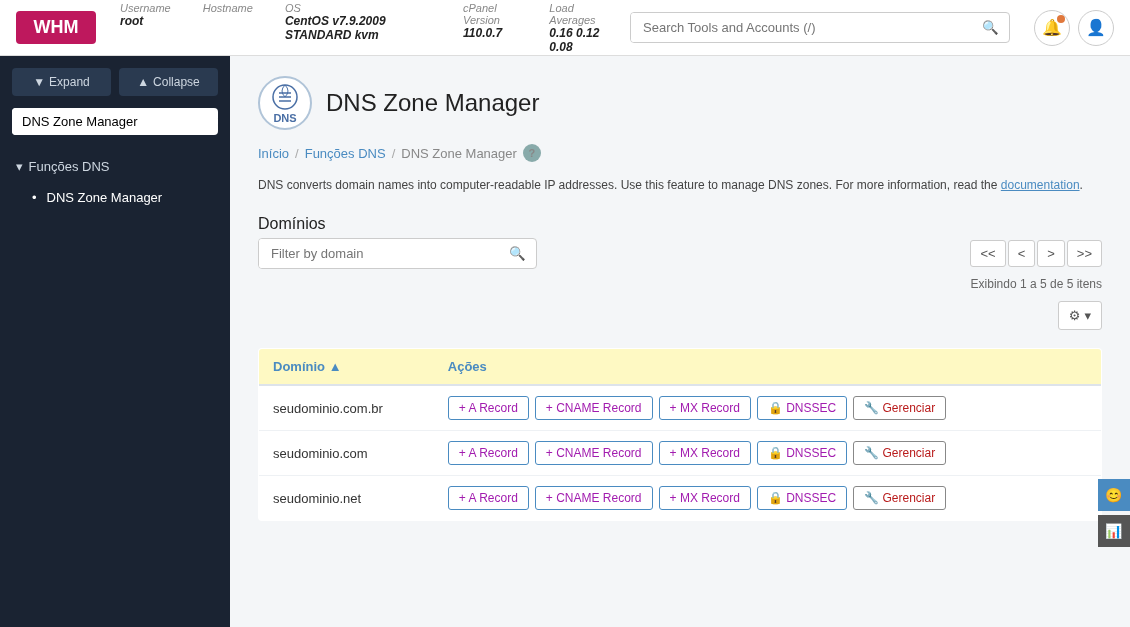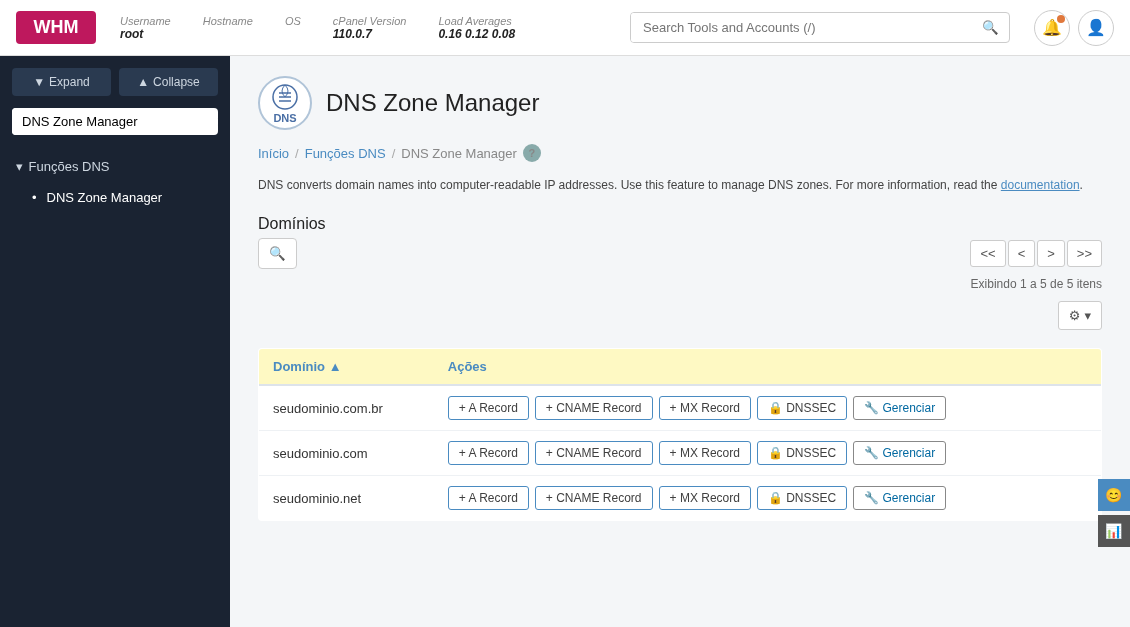--- a/index.html
+++ b/index.html
@@ -306,22 +306,22 @@
     .action-btn {
       border: 1px solid;
       border-radius: 3px;
       padding: 4px 10px;
       font-size: 12px;
       cursor: pointer;
       background: #fff;
       display: flex; align-items: center; gap: 4px;
       white-space: nowrap;
     }
-    .action-btn.blue { border-color: #4a8bc1; color: #404040; }
-    .action-btn.gray { border-color: #888; color: #0369a1; }
+    .action-btn.blue { border-color: #4a8bc1; color: #a21caf; }
+    .action-btn.gray { border-color: #888; color: #b91c1c; }
 
     
     .floating-icons {
       position: fixed;
       right: 0;
       bottom: 80px;
       display: flex;
       flex-direction: column;
       gap: 4px;
     }
@@ -344,20 +344,21 @@
     <div class="meta-item">
       <span class="meta-label">Username</span>
       <span class="meta-value">root</span>
     </div>
     <div class="meta-item">
       <span class="meta-label">Hostname</span>
       <span class="meta-value"></span>
     </div>
     <div class="meta-item">
       <span class="meta-label">OS</span>
+      <span class="meta-value">CentOS v7.9.2009 STANDARD kvm</span>
     </div>
     <div class="meta-item">
       <span class="meta-label">cPanel Version</span>
       <span class="meta-value">110.0.7</span>
     </div>
     <div class="meta-item">
       <span class="meta-label">Load Averages</span>
       <span class="meta-value">0.16  0.12  0.08</span>
     </div>
   </div>
@@ -424,20 +425,21 @@
 
     <p class="description">
       <span>DNS converts domain names into computer-readable IP addresses. Use this feature to manage DNS zones. For more information, read the</span>
       <a href="#">documentation</a>.
     </p>
 
     <h2 class="section-title">Domínios</h2>
 
     <div class="filter-row">
       <div class="filter-input-wrap">
+        <input type="text" placeholder="Filter by domain" style="">
         <button>🔍</button>
       </div>
       <div class="pagination">
         <button>&lt;&lt;</button>
         <button>&lt;</button>
         <button>&gt;</button>
         <button>&gt;&gt;</button>
       </div>
     </div>
 

